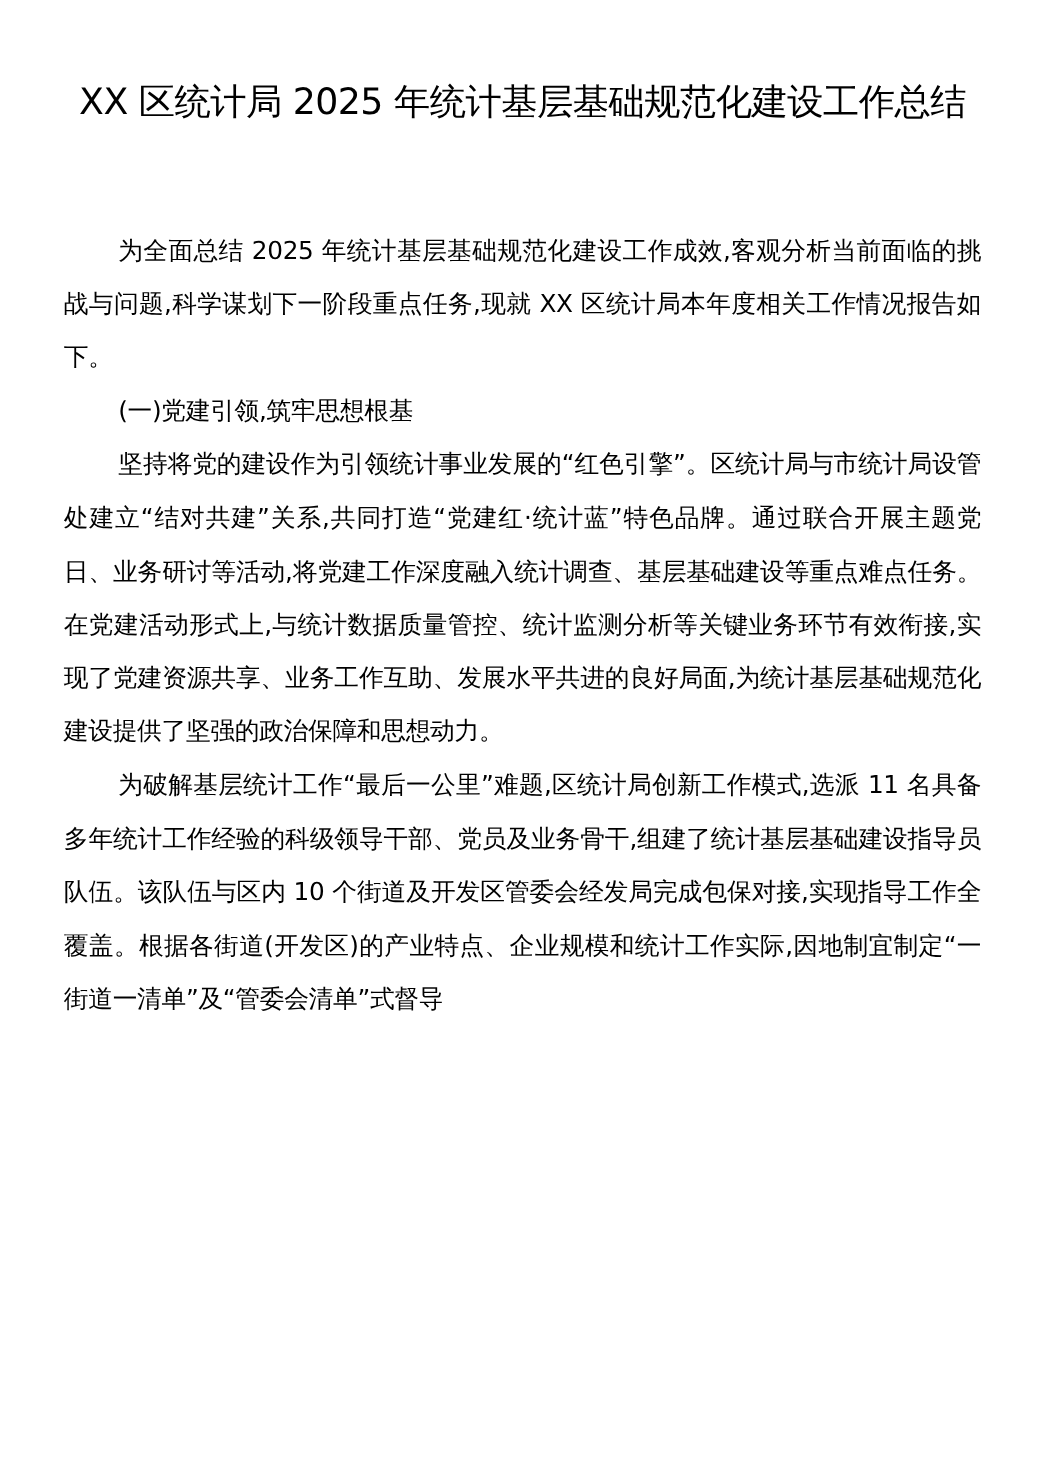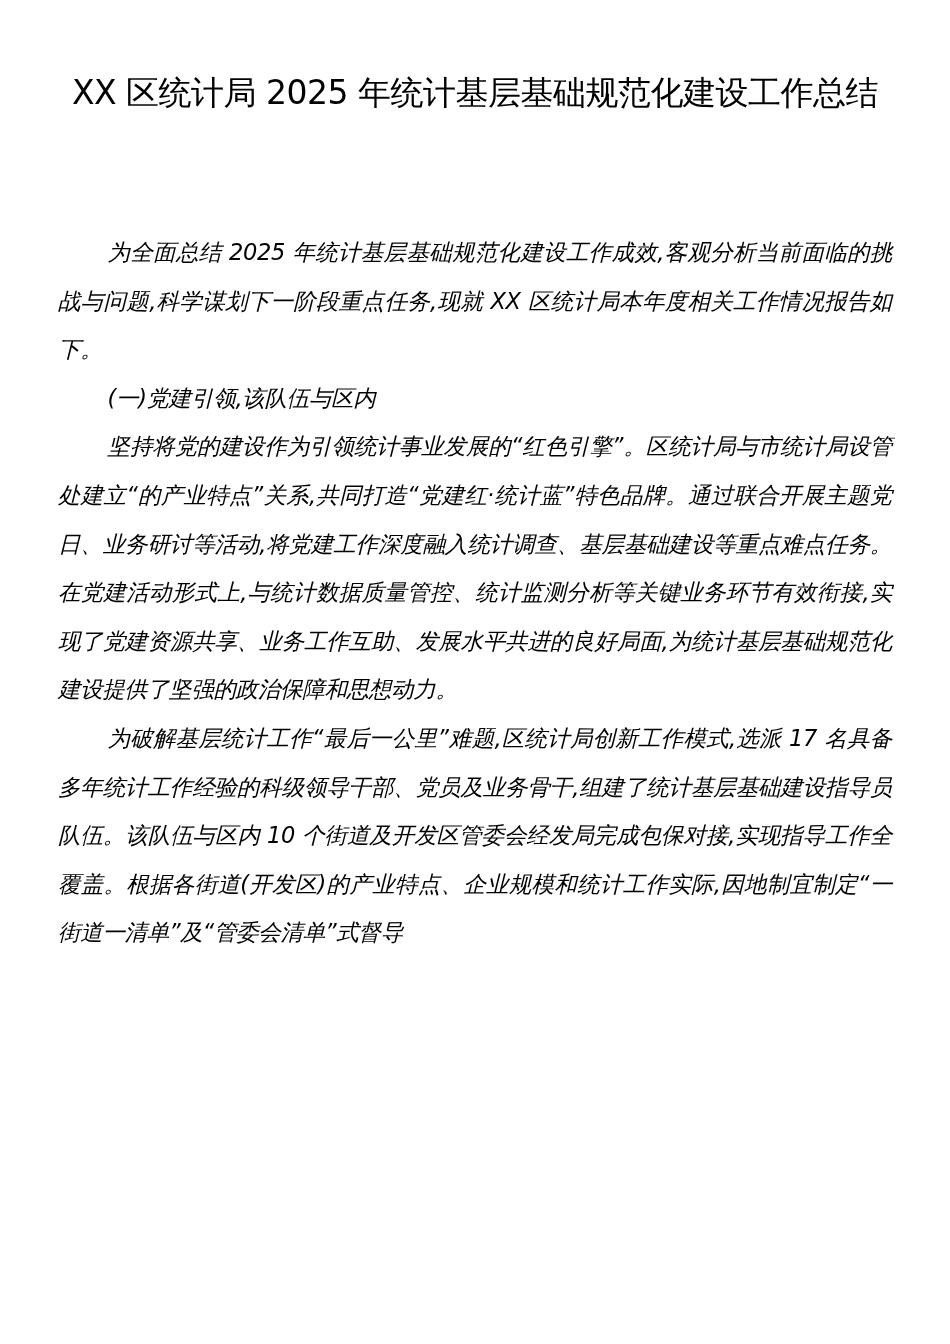--- a/index.html
+++ b/index.html
@@ -31,42 +31,41 @@
     text-align: center;
     font-size: 33px;
     line-height: 50px;
     letter-spacing: -0.5px;
     margin: 0;
     font-weight: normal;
   }
   .body {
     position: absolute;
     left: 58px;
-    top: 228px;
+    top: 204px;
     width: 834px;
     font-size: 22.5px;
     line-height: 48.6px;
     text-align: justify;
     text-justify: inter-character;
     letter-spacing: -0.3px;
-    font-style: italic;
   }
   .body p {
     margin: 0;
     text-indent: 2.2em;
   }
   .body p.heading {
     text-indent: 2.2em;
   }
 </style>
 </head>
 <body>
 
 <div class="page">
   <h1 class="title">XX 区统计局 2025 年统计基层基础规范化建设工作总结</h1>
 
   <div class="body">
     <p class="para">为全面总结 2025 年统计基层基础规范化建设工作成效,客观分析当前面临的挑战与问题,科学谋划下一阶段重点任务,现就 XX 区统计局本年度相关工作情况报告如下。</p>
-    <p class="heading">(一)党建引领,该队伍与区内</p>
-    <p class="para">坚持将党的建设作为引领统计事业发展的“红色引擎”。区统计局与市统计局设管处建立“的产业特点”关系,共同打造“党建红·统计蓝”特色品牌。通过联合开展主题党日、业务研讨等活动,将党建工作深度融入统计调查、基层基础建设等重点难点任务。在党建活动形式上,与统计数据质量管控、统计监测分析等关键业务环节有效衔接,实现了党建资源共享、业务工作互助、发展水平共进的良好局面,为统计基层基础规范化建设提供了坚强的政治保障和思想动力。</p>
-    <p class="para">为破解基层统计工作“最后一公里”难题,区统计局创新工作模式,选派 17 名具备多年统计工作经验的科级领导干部、党员及业务骨干,组建了统计基层基础建设指导员队伍。该队伍与区内 10 个街道及开发区管委会经发局完成包保对接,实现指导工作全覆盖。根据各街道(开发区)的产业特点、企业规模和统计工作实际,因地制宜制定“一街道一清单”及“管委会清单”式督导</p>
+    <p class="heading">(一)党建引领,筑牢思想根基</p>
+    <p class="para">坚持将党的建设作为引领统计事业发展的“红色引擎”。区统计局与市统计局设管处建立“结对共建”关系,共同打造“党建红·统计蓝”特色品牌。通过联合开展主题党日、业务研讨等活动,将党建工作深度融入统计调查、基层基础建设等重点难点任务。在党建活动形式上,与统计数据质量管控、统计监测分析等关键业务环节有效衔接,实现了党建资源共享、业务工作互助、发展水平共进的良好局面,为统计基层基础规范化建设提供了坚强的政治保障和思想动力。</p>
+    <p class="para">为破解基层统计工作“最后一公里”难题,区统计局创新工作模式,选派 11 名具备多年统计工作经验的科级领导干部、党员及业务骨干,组建了统计基层基础建设指导员队伍。该队伍与区内 10 个街道及开发区管委会经发局完成包保对接,实现指导工作全覆盖。根据各街道(开发区)的产业特点、企业规模和统计工作实际,因地制宜制定“一街道一清单”及“管委会清单”式督导</p>
   </div>
 </div>
 
 </body></html>

